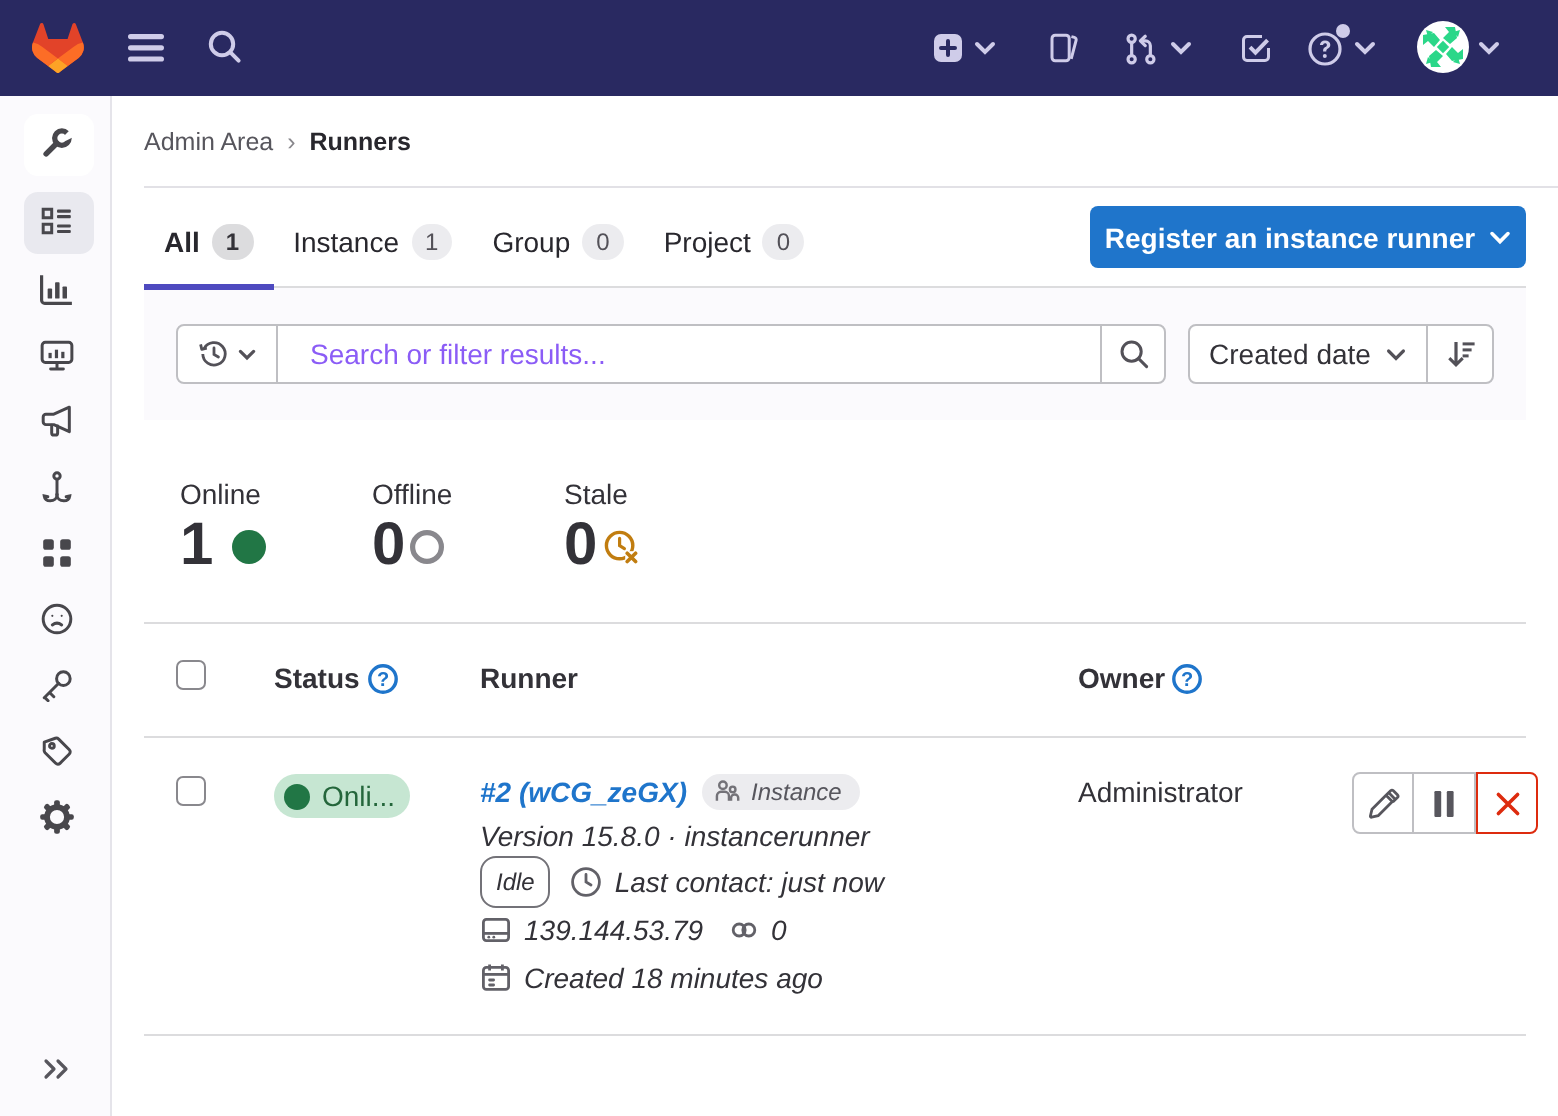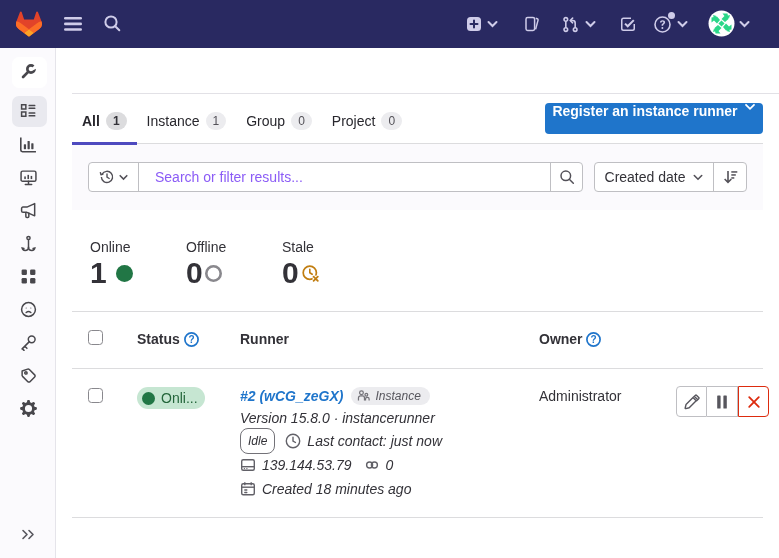--- a/index.html
+++ b/index.html
@@ -16,21 +16,21 @@
 #main { position:absolute; left:56px; top:48px; width:723px; height:510px; background:#fff; }
 #crumbline { position:absolute; left:16px; top:45px; width:707px; height:1px; background:#e2e1e6; }
 #crumbs { position:absolute; left:16px; top:16px; font-size:12.5px; color:#57565d; }
 #crumbs b { color:#28272d; font-weight:700; }
 
 #tabs { position:absolute; left:16px; top:48px; height:49px; display:flex; z-index:3; }
 .tab { display:flex; align-items:center; padding:0 10px; height:49px; color:#28272d; font-size:14px; }
 .tab .badge { margin-left:6px; background:#ececef; color:#535158; border-radius:9px; padding:1px 7px; font-size:12px; line-height:16px; }
 .tab.active { font-weight:700; box-shadow:inset 0 -3px 0 0 #4e4abf; }
 .tab.active .badge { background:#dcdcde; color:#333238; }
-#reg-btn { position:absolute; left:489px; top:55px; width:218px; height:31px; background:#1f75cb; border-radius:4px; color:#fff; font-size:14px; font-weight:700; display:flex; align-items:flex-start; justify-content:center; }
+#reg-btn { position:absolute; left:489px; top:55px; width:218px; height:31px; background:#1f75cb; border-radius:4px; color:#fff; font-size:14px; font-weight:700; display:flex; align-items:center; justify-content:center; }
 #reg-btn svg { margin-left:6px; }
 #tabline { position:absolute; left:16px; top:95px; width:691px; height:1px; background:#dcdcde; }
 
 #filtersec { position:absolute; left:16px; top:96px; width:691px; height:66px; background:#fbfafd; }
 #searchbar { position:absolute; left:16px; top:18px; width:495px; height:30px; background:#fff; border:1px solid #bfbfc3; border-radius:4px; display:flex; align-items:center; }
 #hist { width:50px; height:100%; border-right:1px solid #bfbfc3; display:flex; align-items:center; justify-content:center; gap:4px; }
 #sb-input { flex:1; padding-left:16px; color:#8b5cf6; font-size:14px; }
 #sb-search { width:32px; height:100%; border-left:1px solid #bfbfc3; display:flex; align-items:center; justify-content:center; }
 #sortbar { position:absolute; left:522px; top:18px; width:153px; height:30px; background:#fff; border:1px solid #bfbfc3; border-radius:4px; display:flex; }
 #sort-main { flex:1; display:flex; align-items:center; justify-content:center; gap:8px; color:#333238; border-right:1px solid #bfbfc3; }
@@ -222,20 +222,21 @@
       </g>
       <circle cx="8" cy="8" r="4.7" fill="none" stroke="#48474c" stroke-width="2.7"></circle>
     </svg>
   <svg class="abs" style="left:21px;top:480px" width="14" height="13" viewBox="0 0 14 13" fill="none" stroke="#57565d" stroke-width="1.6" stroke-linecap="round" stroke-linejoin="round">
       <path d="m2 2.5 4 4-4 4"></path>
       <path d="m8 2.5 4 4-4 4"></path>
     </svg>
 </div>
 
 <div id="main">
+  <div id="crumbs">Admin Area&nbsp; <span style="color:#89888d">›</span> &nbsp;<b>Runners</b></div>
   <div id="crumbline"></div>
   <div id="tabs">
     <div class="tab active">All<span class="badge">1</span></div>
     <div class="tab">Instance<span class="badge">1</span></div>
     <div class="tab">Group<span class="badge">0</span></div>
     <div class="tab">Project<span class="badge">0</span></div>
   </div>
   <div id="reg-btn">Register an instance runner
     <svg width="12" height="8" viewBox="0 0 12 8" fill="none" stroke="#fff" stroke-width="1.8" stroke-linecap="round">
         <path d="m2 1.8 4 4 4-4"></path>

